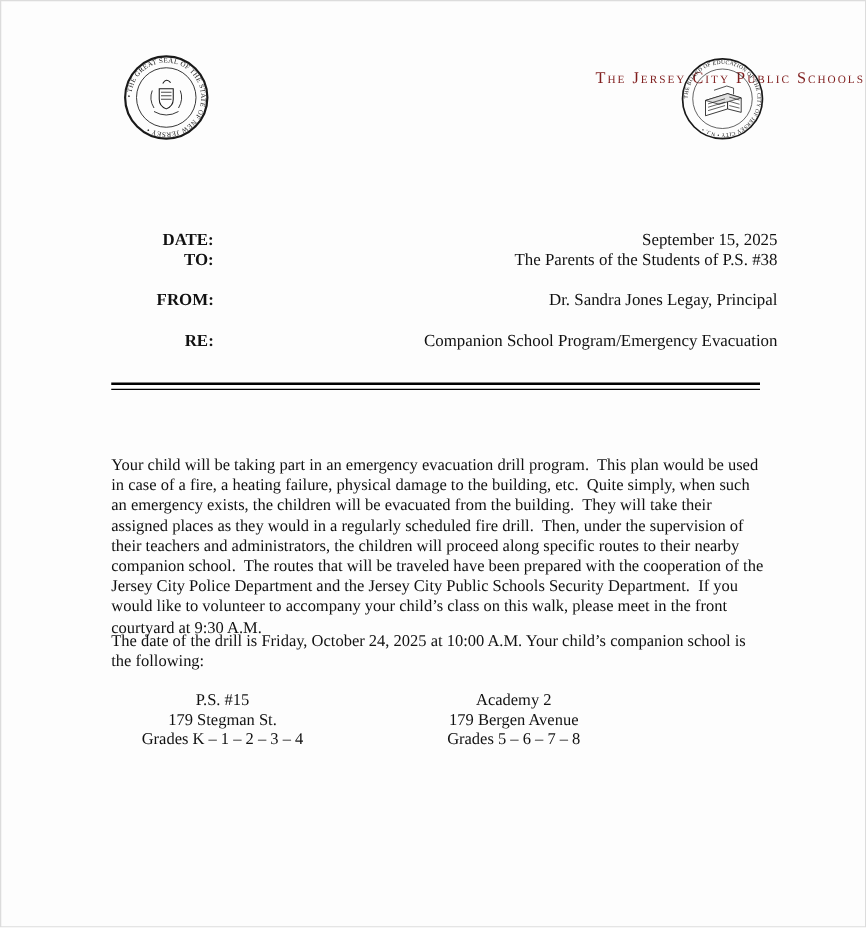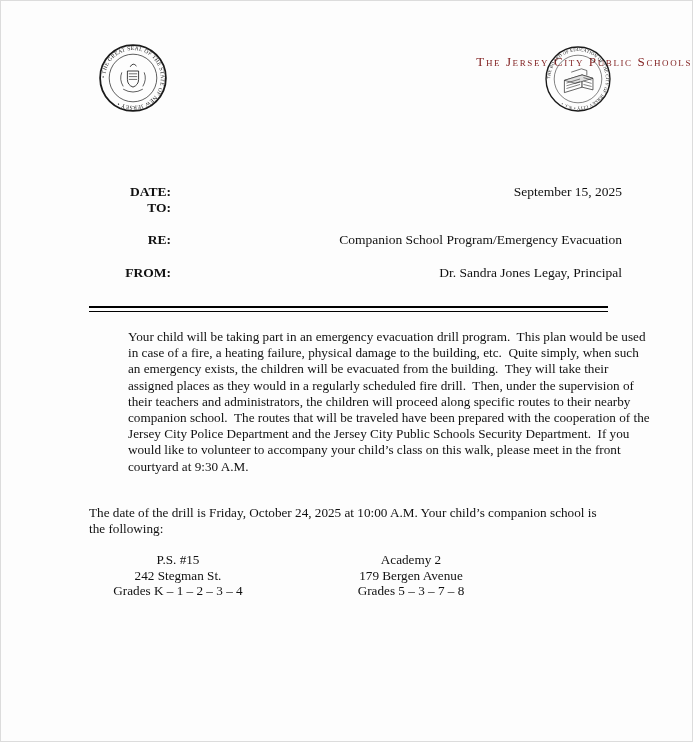--- a/index.html
+++ b/index.html
@@ -60,21 +60,21 @@
 
   
   .body-text {
     position: absolute;
     left: 88px;
     width: 526px;
     font-size: 13.2px;
     line-height: 16.2px;
     white-space: pre-wrap;
   }
-  .para1 { top: 328px; margin-left: 39px; }
+  .para1 { top: 363px; }
   .para2 { top: 504px; font-family: Liberation Serif, serif; }
 
   
   .schools {
     position: absolute;
     top: 551px;
     left: 0;
     width: 100%;
     height: 60px;
     font-size: 13.2px;
@@ -128,43 +128,44 @@
     </g>
   </svg>
 
   <div class="memo">
     <div class="memo-row">
       <span class="memo-label">DATE:</span>
       <span class="memo-value">September 15, 2025</span>
     </div>
     <div class="memo-row">
       <span class="memo-label">TO:</span>
+      <span class="memo-value">The Parents of the Students of P.S. #38</span>
+    </div>
+    <div class="memo-row gap">
+      <span class="memo-label">FROM:</span>
+      <span class="memo-value">Dr. Sandra Jones Legay, Principal</span>
     </div>
     <div class="memo-row gap">
       <span class="memo-label">RE:</span>
       <span class="memo-value">Companion School Program/Emergency Evacuation</span>
-    </div>
-    <div class="memo-row gap">
-      <span class="memo-label">FROM:</span>
-      <span class="memo-value">Dr. Sandra Jones Legay, Principal</span>
     </div>
   </div>
 
   <div class="rule"></div>
 
   <p class="body-text para1">Your child will be taking part in an emergency evacuation drill program.  This plan would be used in case of a fire, a heating failure, physical damage to the building, etc.  Quite simply, when such an emergency exists, the children will be evacuated from the building.  They will take their assigned places as they would in a regularly scheduled fire drill.  Then, under the supervision of their teachers and administrators, the children will proceed along specific routes to their nearby companion school.  The routes that will be traveled have been prepared with the cooperation of the Jersey City Police Department and the Jersey City Public Schools Security Department.  If you would like to volunteer to accompany your child’s class on this walk, please meet in the front courtyard at 9:30 A.M.</p>
 
   <p class="body-text para2">The date of the drill is Friday, October 24, 2025 at 10:00 A.M. Your child’s companion school is the following:</p>
 
   <div class="schools">
     <div class="school school-left">
       <div>P.S. #15</div>
-      <div>242 Stegman St.</div>
+      <div>179 Stegman St.</div>
       <div>Grades K – 1 – 2 – 3 – 4</div>
     </div>
     <div class="school school-right">
       <div>Academy 2</div>
       <div>179 Bergen Avenue</div>
-      <div>Grades 5 – 3 – 7 – 8</div>
+      <div>Grades 5 – 6 – 7 – 8</div>
     </div>
   </div>
 
 </div>
 
 </body></html>

